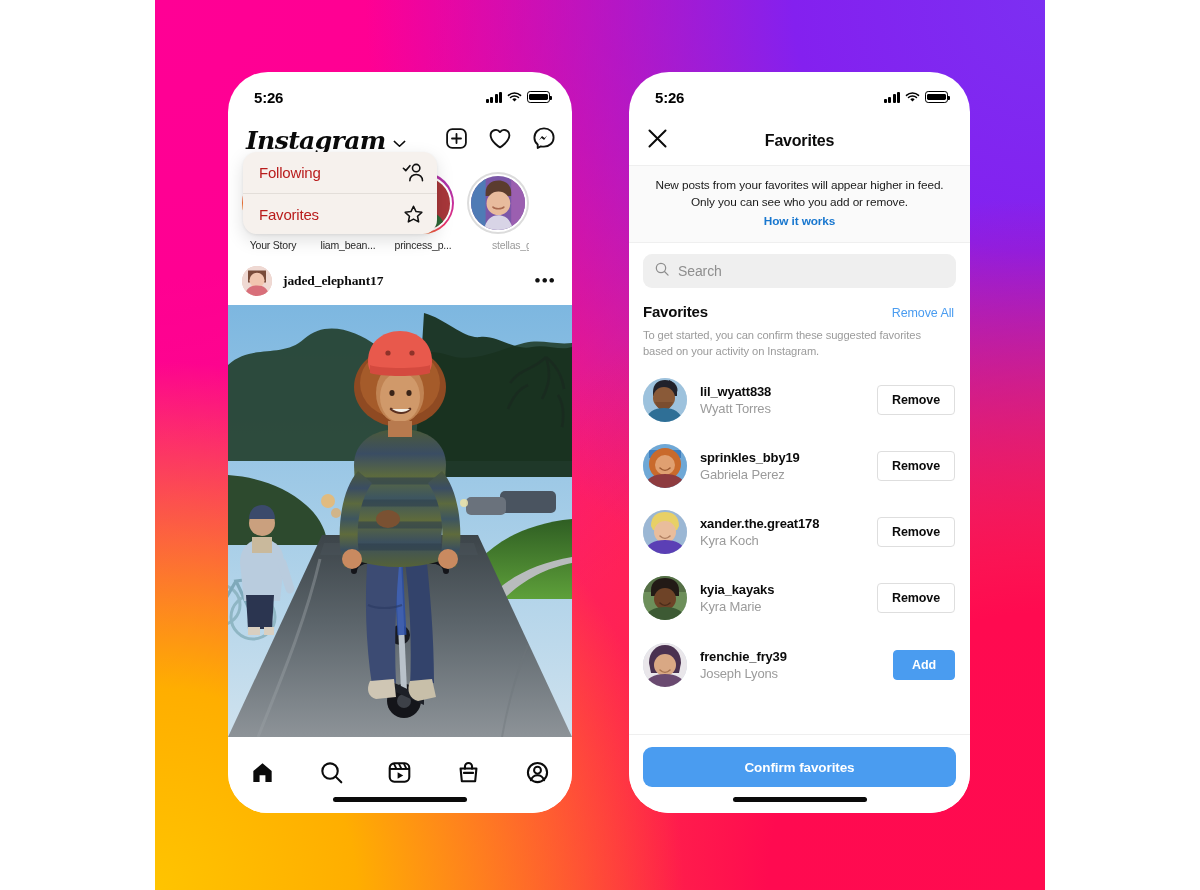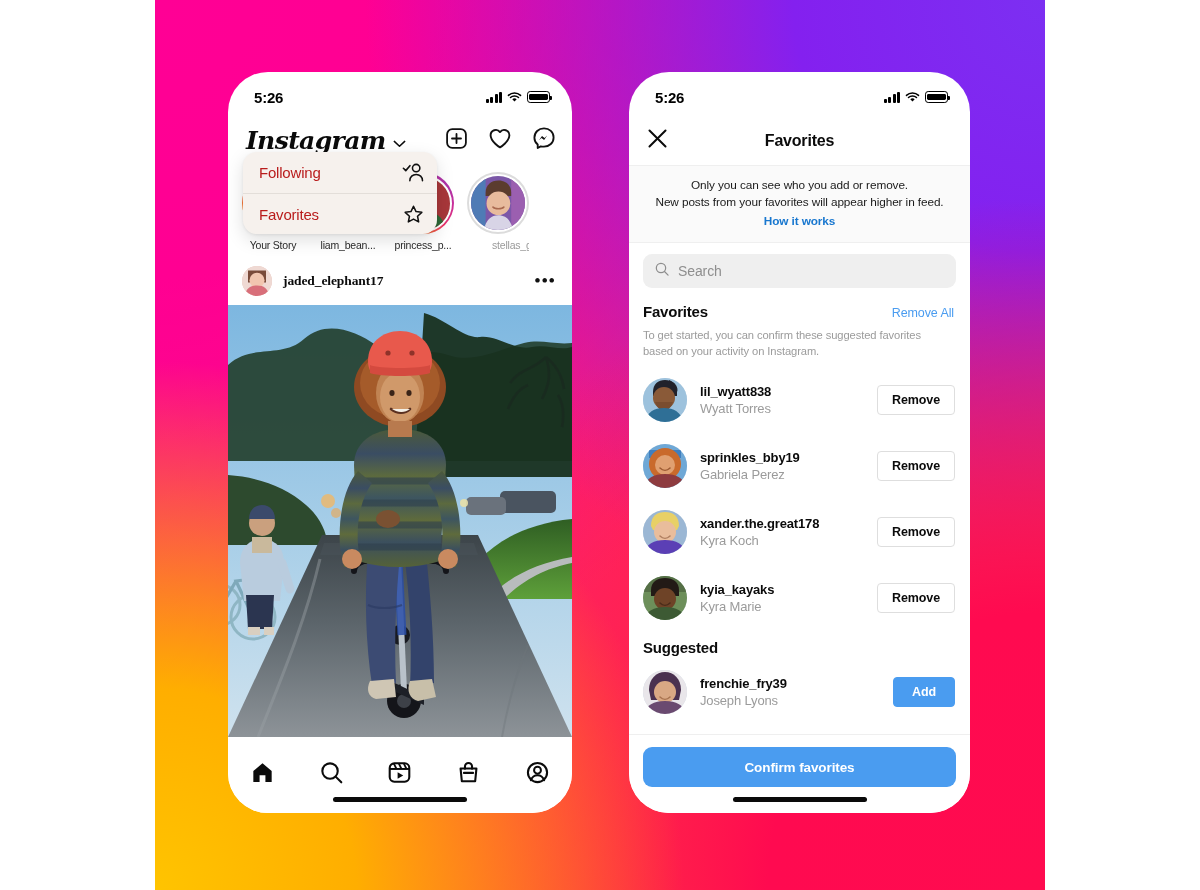--- a/index.html
+++ b/index.html
@@ -617,22 +617,22 @@
     <div id="fav-navbar">
       <span>
         <svg width="21" height="21" viewBox="0 0 22 22">
             <path d="M2.6 2.6 19.4 19.4M19.4 2.6 2.6 19.4" stroke="#0b0b0b" stroke-width="2.1" stroke-linecap="round"></path>
           </svg>
       </span>
       <div id="fav-title">Favorites</div>
     </div>
 
     <div id="fav-explainer">
+      <div class="exp-line">New posts from your favorites will appear higher in feed.</div>
       <div class="exp-line">Only you can see who you add or remove.</div>
-      <div class="exp-line">New posts from your favorites will appear higher in feed.</div>
       <div id="how-it-works">How it works</div>
     </div>
 
     <div id="search-wrap">
       <div id="search-box">
         <span>
           <svg width="14" height="14" viewBox="0 0 18 18">
             <circle cx="7.7" cy="7.7" r="6" stroke="#8e8e8e" stroke-width="1.6" fill="none"></circle>
             <path d="M12.2 12.2 16.8 16.8" stroke="#8e8e8e" stroke-width="1.6" stroke-linecap="round"></path>
           </svg>
@@ -711,23 +711,20 @@
           <path d="M0 44c3-9 11-13 22-13s19 4 22 13z" fill="#3d5a34"></path>
         </svg>
       </div>
       <div class="row-text">
         <div class="row-user">kyia_kayaks</div>
         <div class="row-name">Kyra Marie</div>
       </div>
       <div class="row-btn btn-remove">Remove</div>
     </div>
 
-    <div class="section-head" style="padding-top:8px;">
-      <span class="section-title">Suggested</span>
-    </div>
 
     <div class="user-row" style="padding-top:10px;">
       <div class="row-avatar">
         <svg class="av" viewBox="0 0 44 44">
           <rect width="44" height="44" fill="#e9e6ea"></rect>
           <path d="M6 20c0-11 7-18 16-18s16 7 16 18l-2 10H8z" fill="#4a3150"></path>
           <circle cx="22" cy="22" r="11" fill="#d9a884"></circle>
           <path d="M17 27c3 3 7 3 10 0" stroke="#a8734f" stroke-width="1.6" fill="none" stroke-linecap="round"></path>
           <path d="M0 44c3-9 11-13 22-13s19 4 22 13z" fill="#6a4a70"></path>
         </svg>

